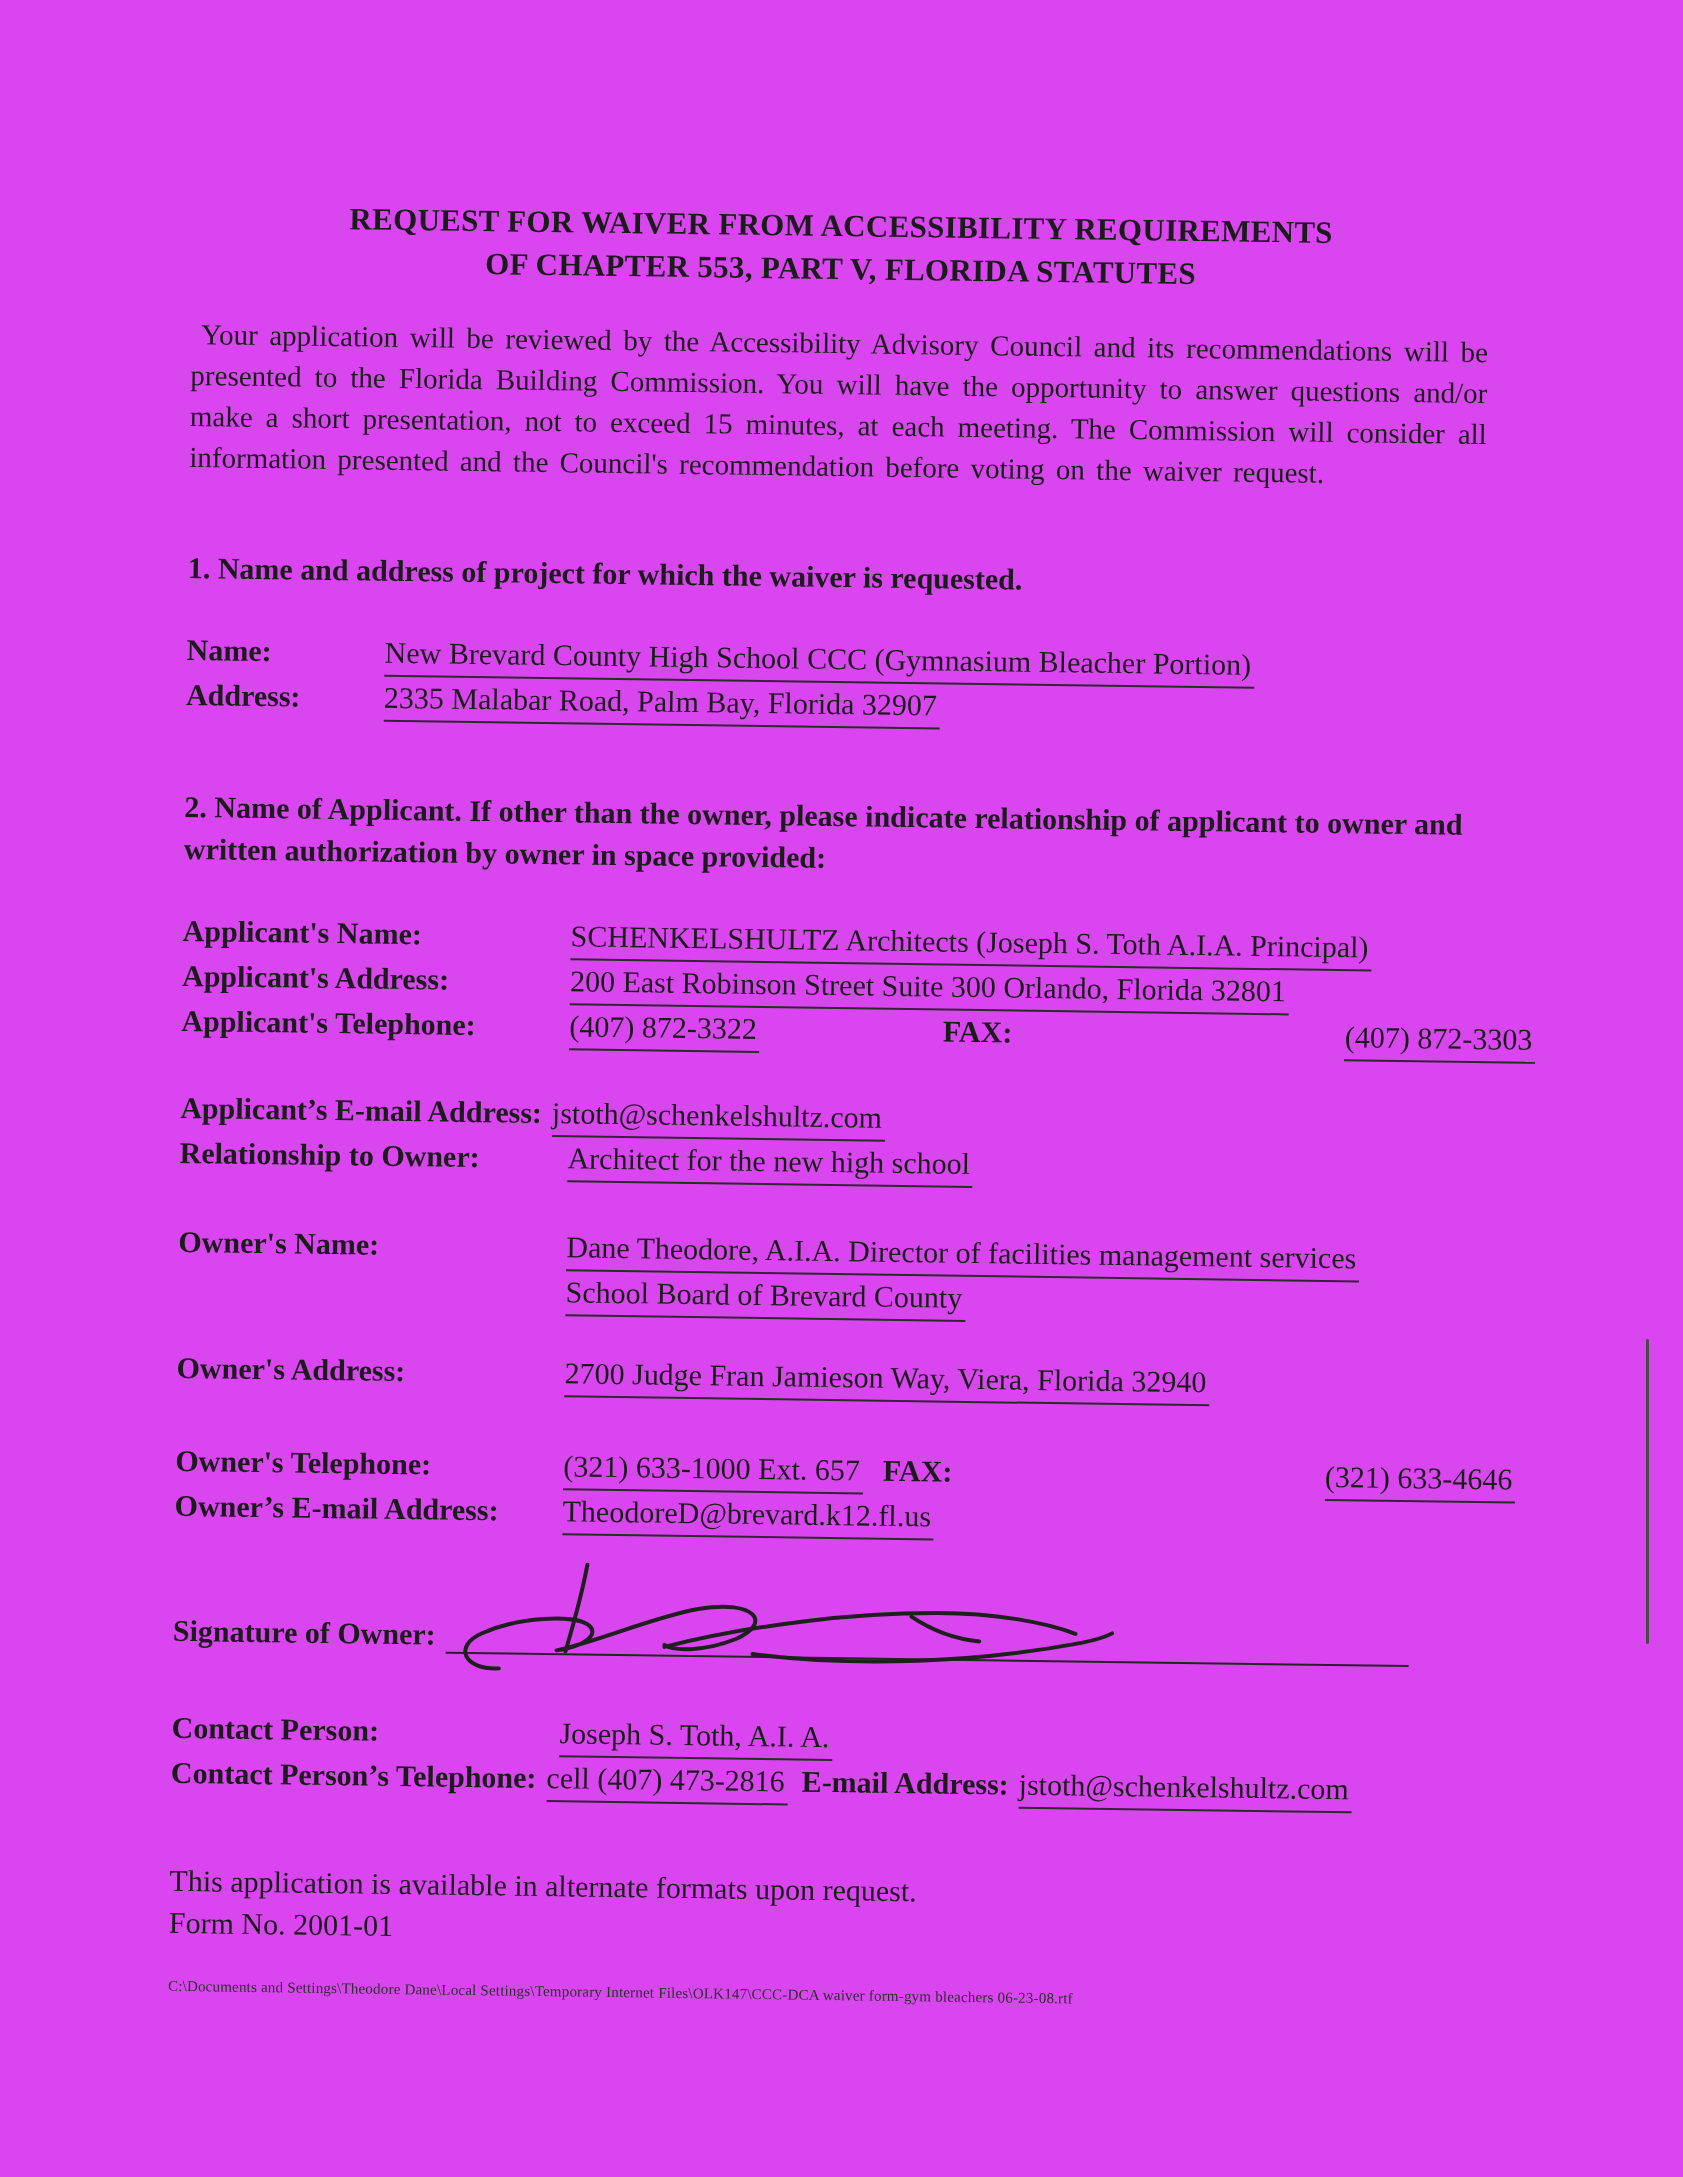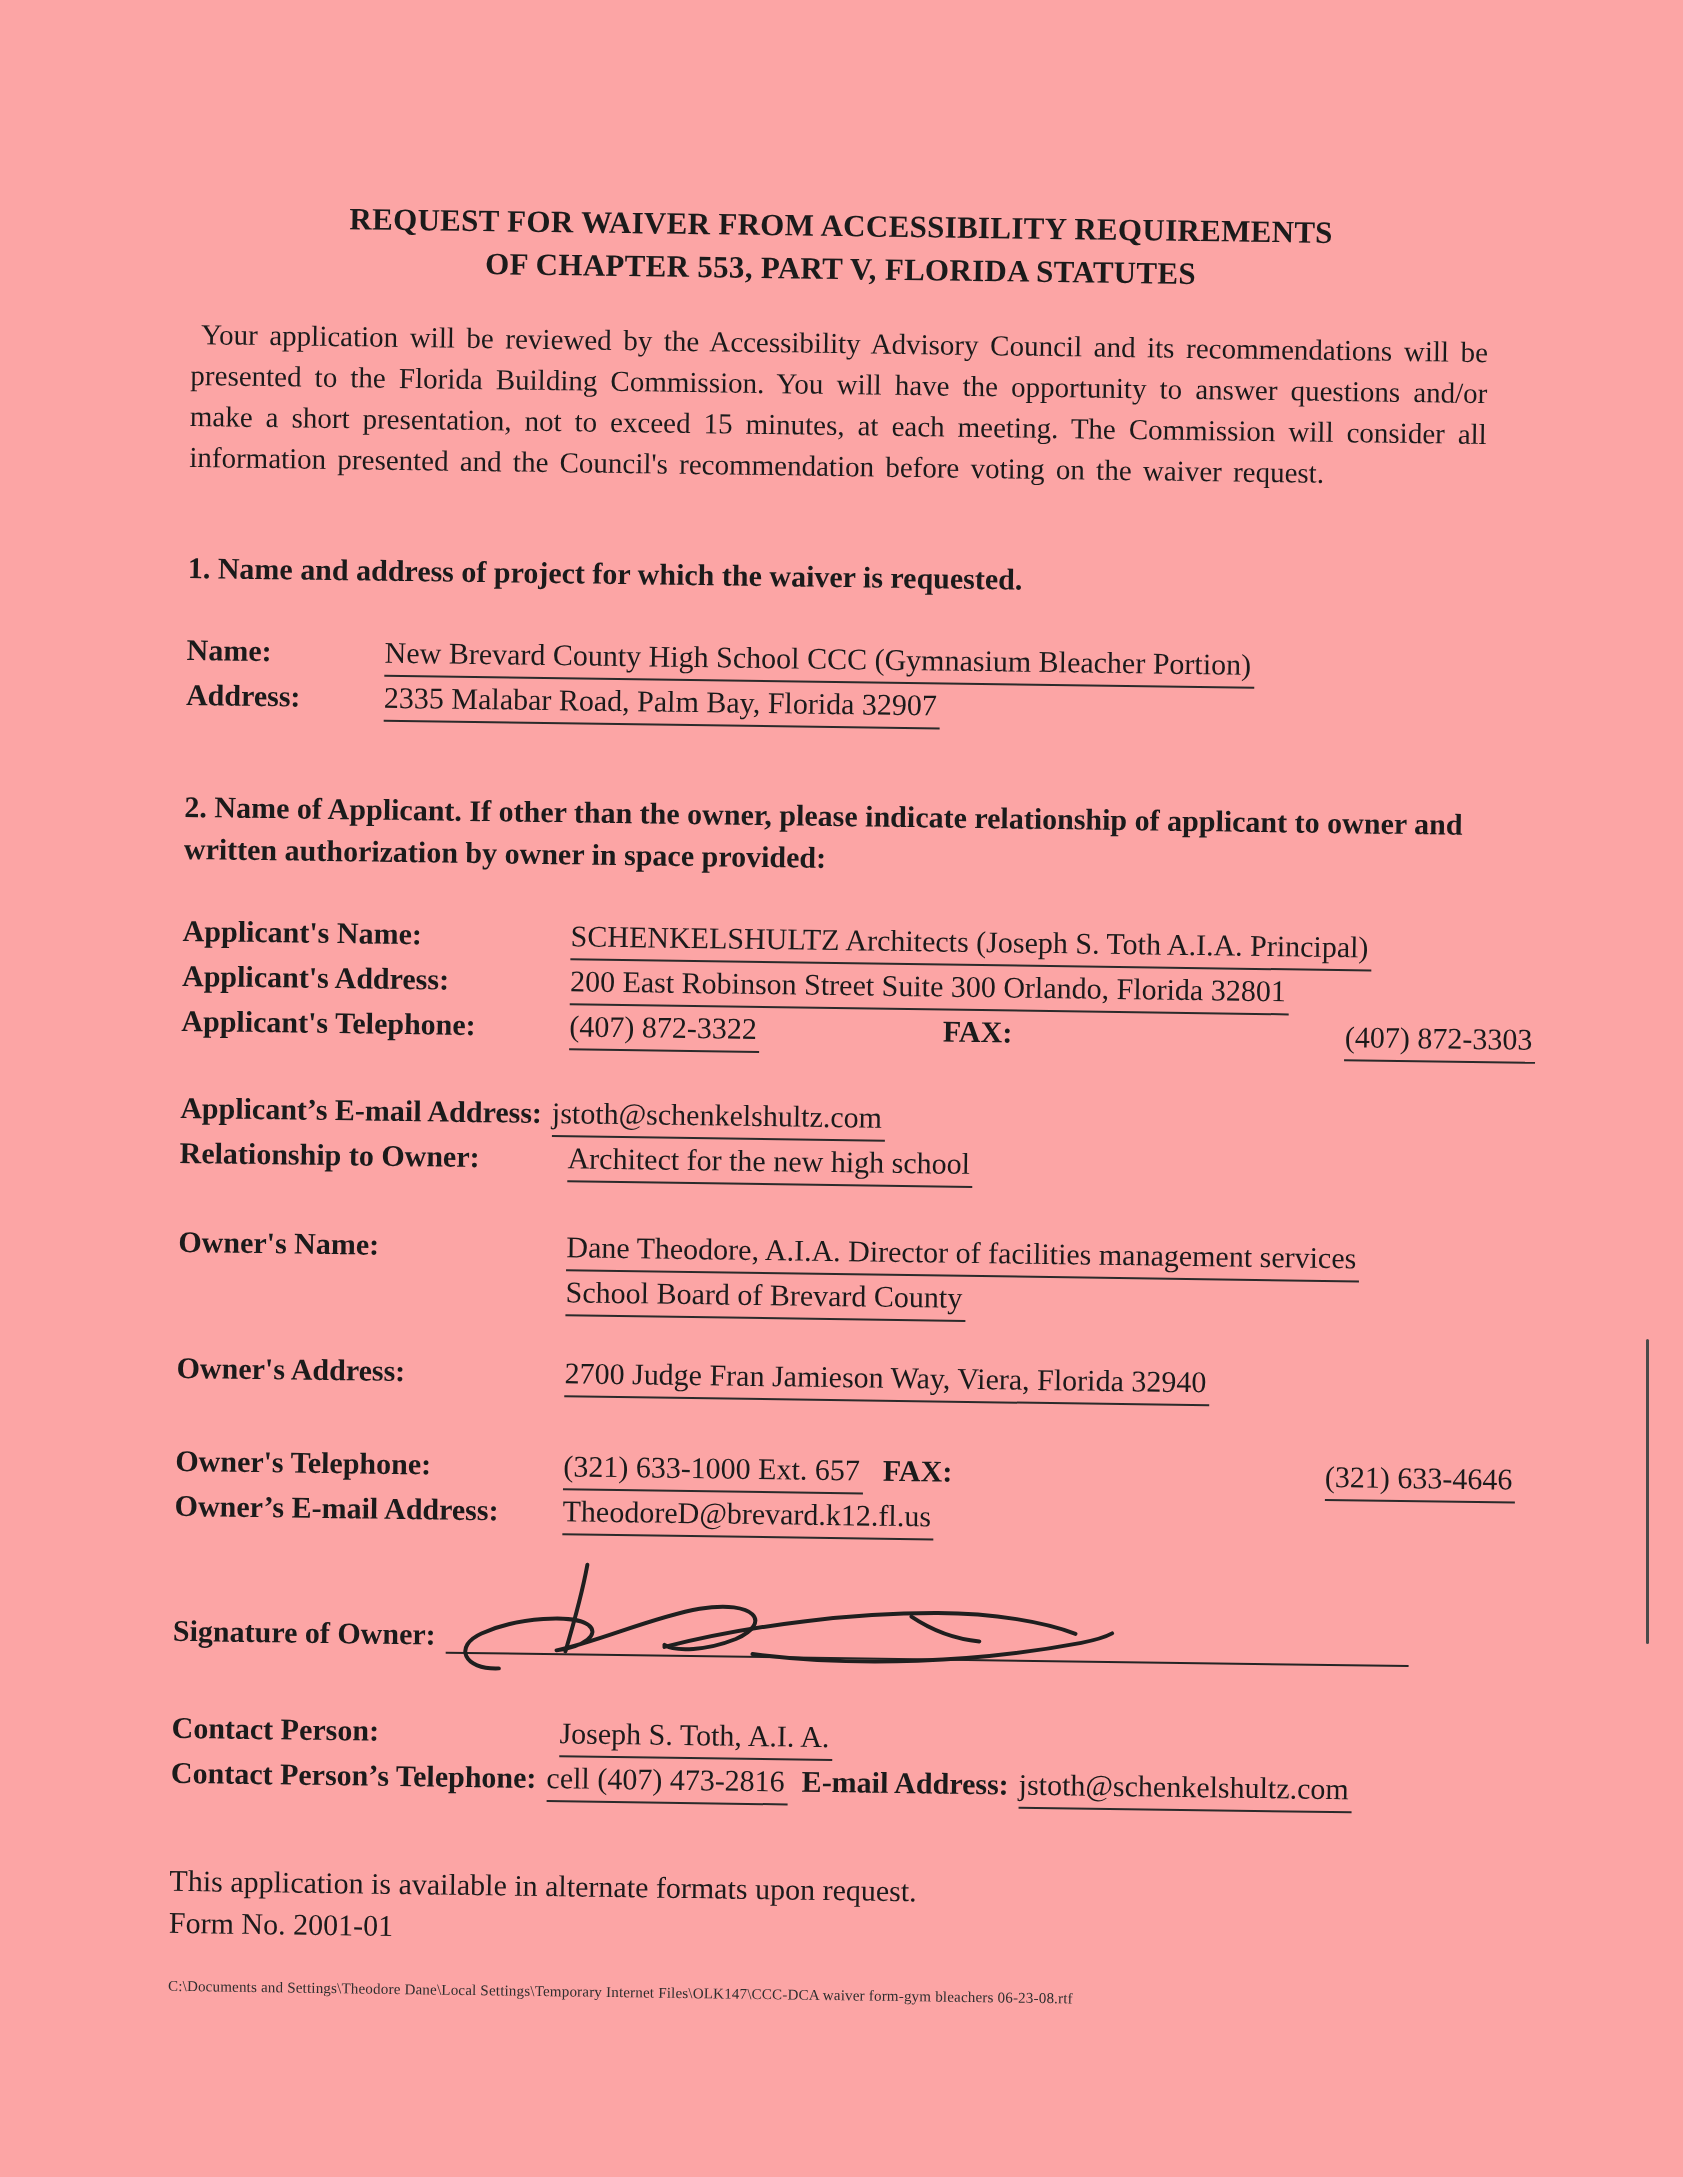--- a/index.html
+++ b/index.html
@@ -1,20 +1,20 @@
 <!DOCTYPE html>
 <html><head>
 <meta charset="utf-8">
 <style>
   html, body { margin: 0; padding: 0; background: #e8e8e8; }
   .page {
     position: relative;
     width: 1683px;
     height: 2177px;
-    background: #fca5a5;
+    background: #d946ef;
     overflow: hidden;
     font-family: "Liberation Serif", "DejaVu Serif", serif;
     color: #1b1b1b;
   }
   .content {
     position: absolute;
     top: 196px;
     left: 193px;
     width: 1297px;
     transform: rotate(0.8deg);

